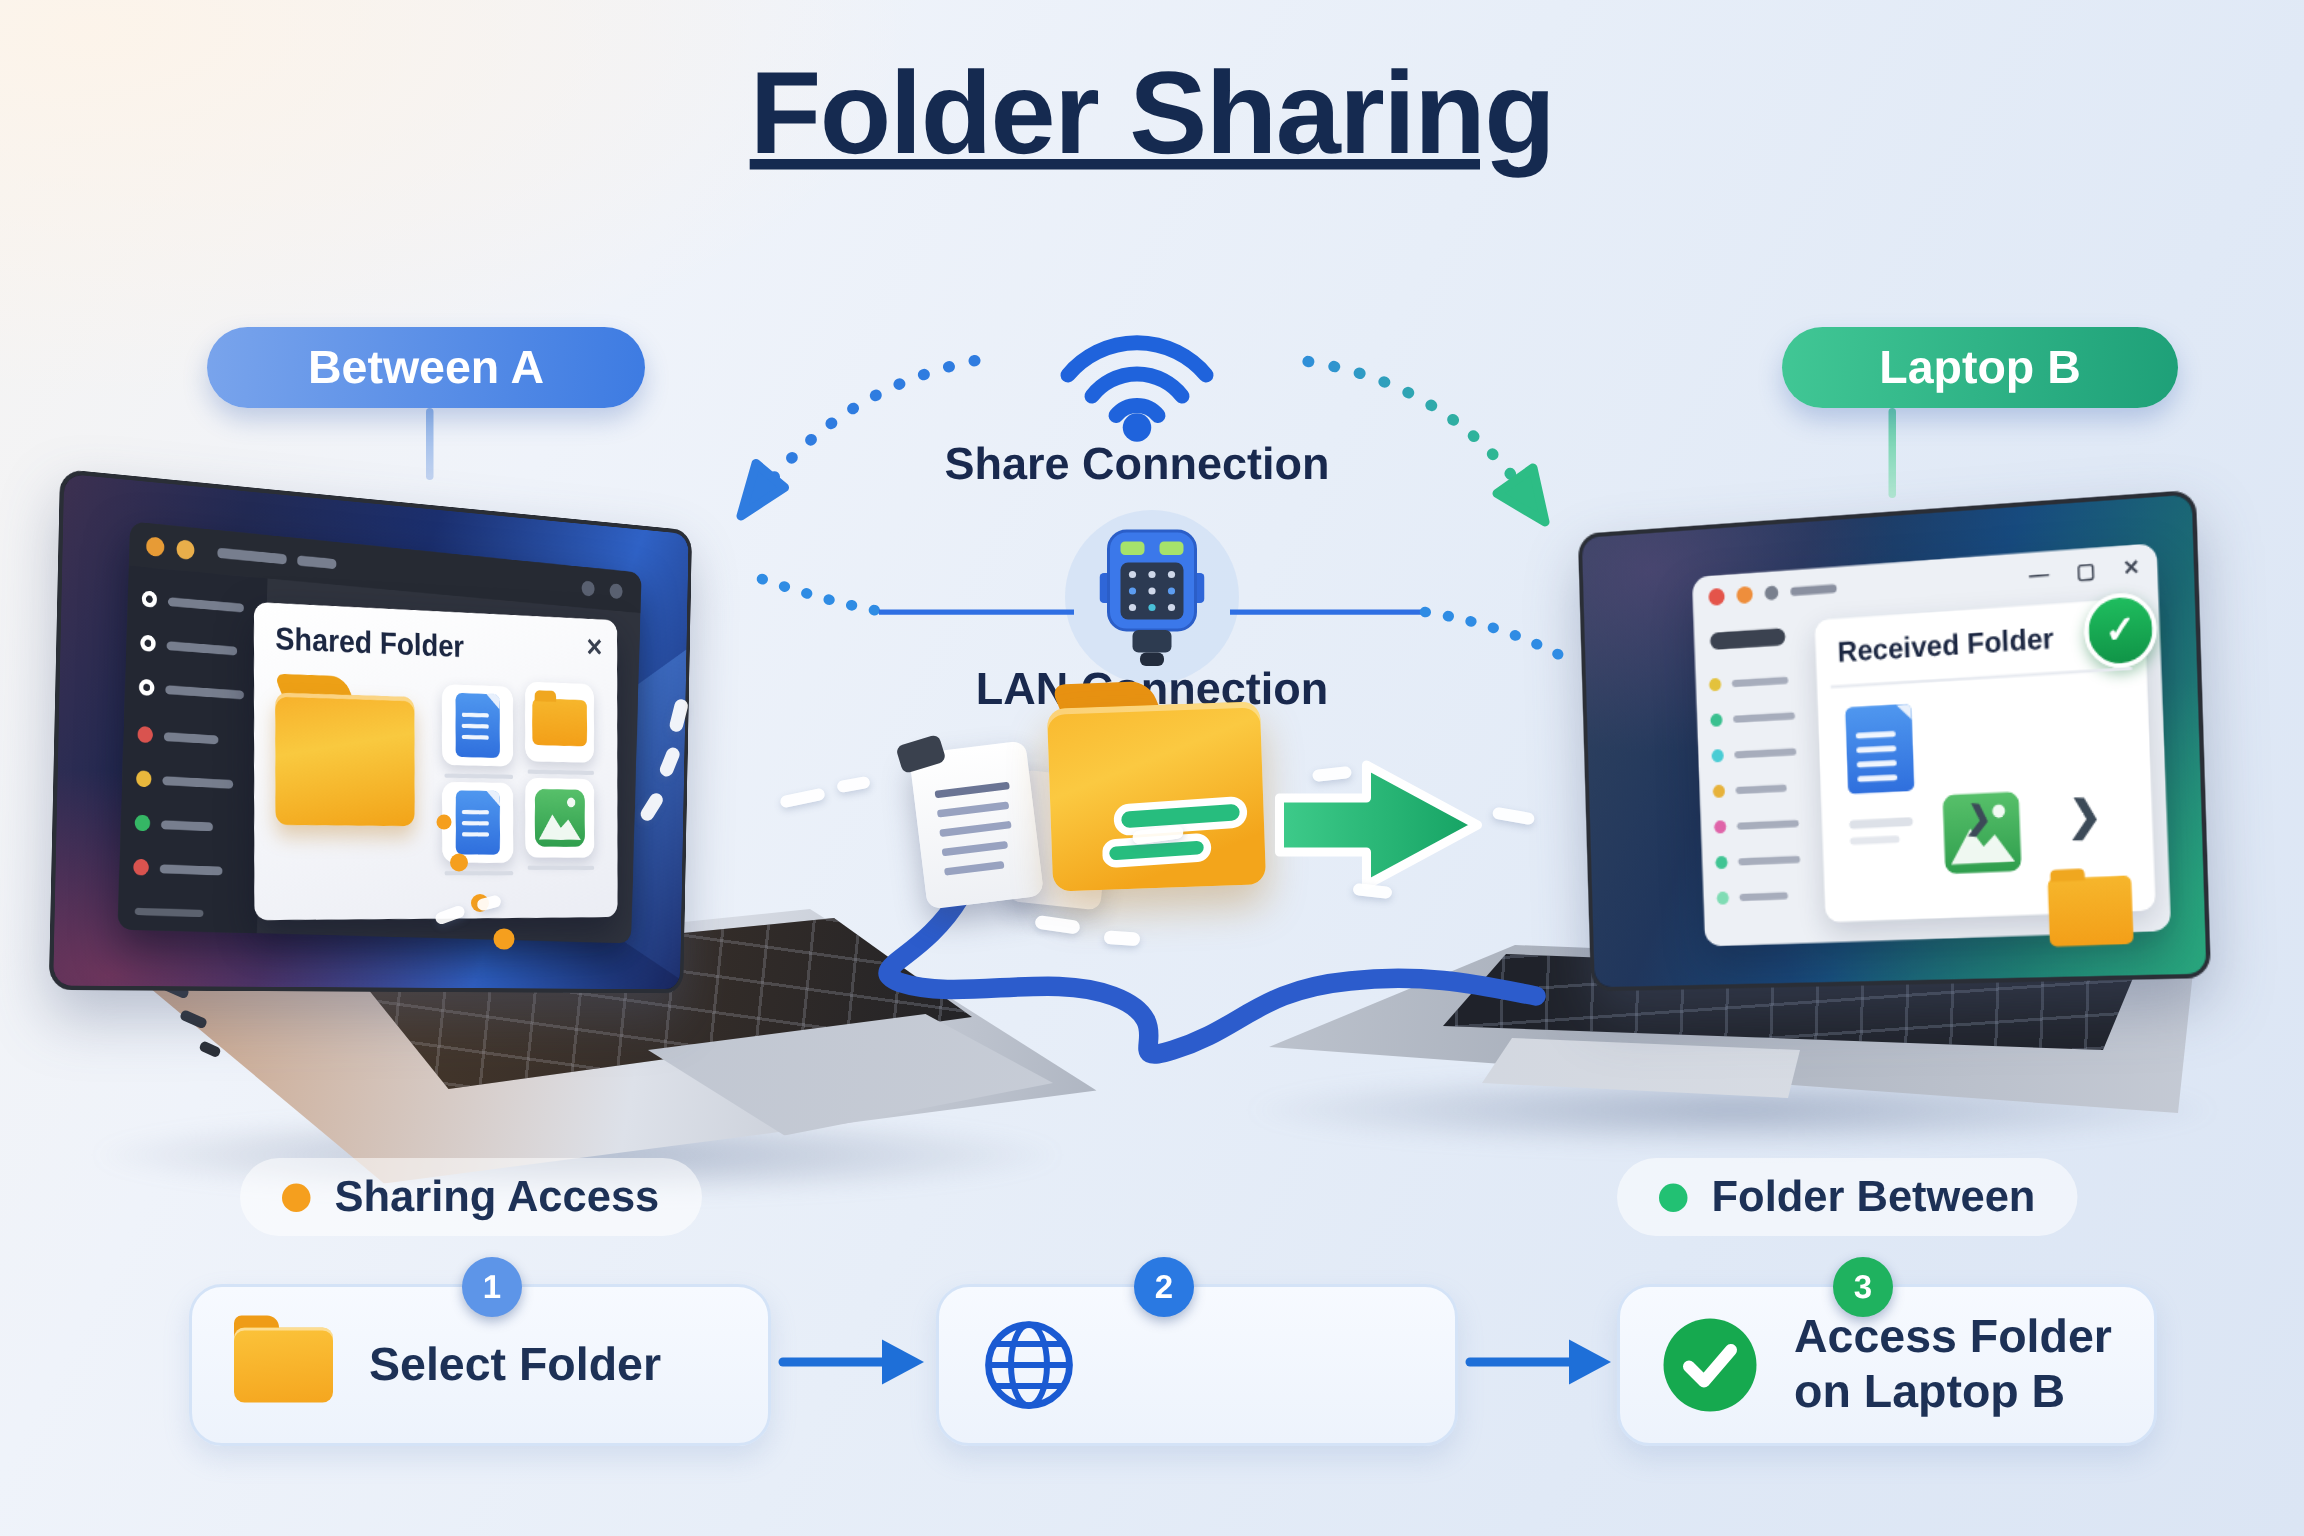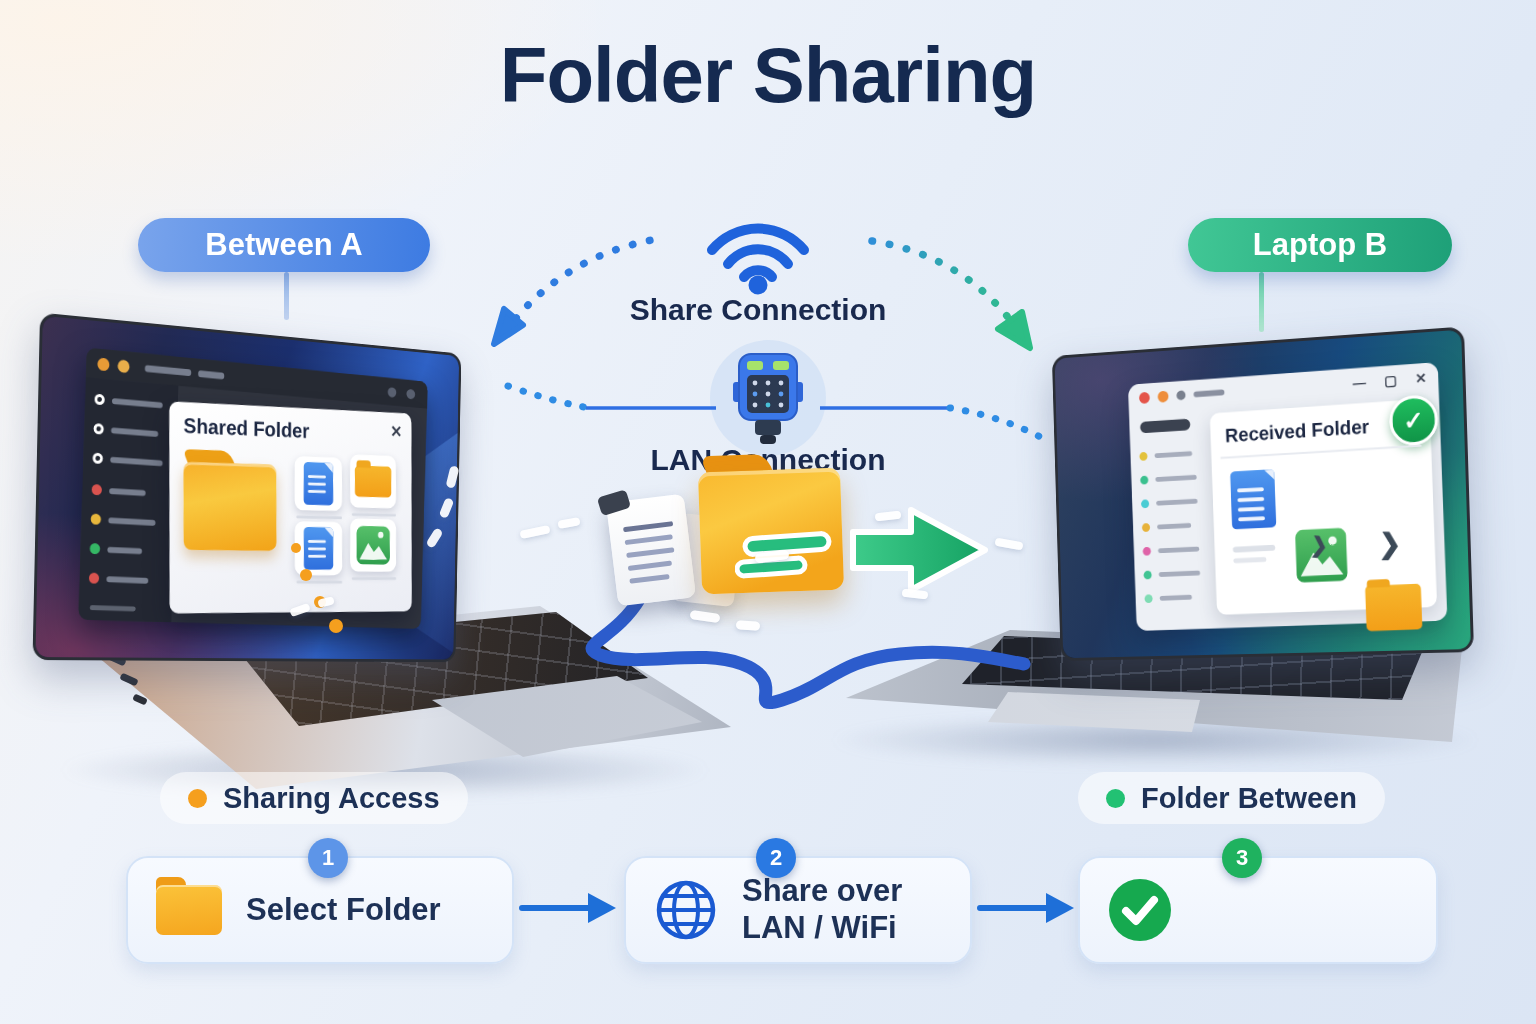--- a/index.html
+++ b/index.html
@@ -3,21 +3,21 @@
 <meta charset="utf-8">
 <style>
   html,body{margin:0;padding:0;background:#dfe7f4;}
   .canvas{position:relative;width:1536px;height:1024px;overflow:hidden;
     font-family:"Liberation Sans",sans-serif;
     background:
       radial-gradient(60% 40% at 4% 2%, rgba(253,244,233,.9), rgba(253,244,233,0) 60%),
       linear-gradient(118deg,#f6f4f2 0%,#eff3fa 25%,#e7eef8 50%,#e0e9f6 75%,#dbe5f4 100%);}
   .abs{position:absolute;}
   
-  .main-title{left:0;right:0;top:30px;text-align:center;font-size:78px;font-weight:800;color:#152a50;letter-spacing:-1px;}
+  .main-title{left:0;right:0;top:30px;text-align:center;font-size:78px;font-weight:800;color:#152a50;letter-spacing:-1px;text-decoration:underline;}
   .subtitle{left:0;right:0;top:124px;text-align:center;font-size:46px;font-weight:800;color:#1b2d52;}
   .subtitle .blue{color:#2b76e4}.subtitle .lblue{color:#2f9ce9}
   
   .badge{height:54px;border-radius:28px;color:#fff;font-size:31px;font-weight:800;display:flex;align-items:center;justify-content:center;box-shadow:0 8px 16px rgba(60,100,180,.28);}
   .badge-a{left:138px;top:218px;width:292px;background:linear-gradient(95deg,#79a4ec,#3d7be2);}
   .badge-b{left:1188px;top:218px;width:264px;background:linear-gradient(95deg,#41c795,#1ea078);}
   .stem{width:5px;border-radius:3px;}
   .stem-a{left:284px;top:272px;height:48px;background:linear-gradient(#8fb3e8,#c2d3f0);}
   .stem-b{left:1259px;top:272px;height:60px;background:linear-gradient(#5fcca6,#b2e7d2);}
   
@@ -398,30 +398,30 @@
     </div>
   </div>
   <div class="stepcard" style="left:624px;width:348px;">
     <svg width="64" height="64" viewBox="0 0 64 64">
       <circle cx="32" cy="32" r="27" fill="none" stroke="#1a5ad2" stroke-width="4.5"></circle>
       <ellipse cx="32" cy="32" rx="12" ry="27" fill="none" stroke="#1a5ad2" stroke-width="4"></ellipse>
       <line x1="5" y1="32" x2="59" y2="32" stroke="#1a5ad2" stroke-width="4"></line>
       <line x1="9" y1="18" x2="55" y2="18" stroke="#1a5ad2" stroke-width="4"></line>
       <line x1="9" y1="46" x2="55" y2="46" stroke="#1a5ad2" stroke-width="4"></line>
     </svg>
-    <div class="steptext">
-      <div>Share over</div>
-      <div class="step-line2">LAN / WiFi</div>
-    </div>
   </div>
   <div class="stepcard" style="left:1078px;width:360px;">
     <svg width="64" height="64" viewBox="0 0 64 64">
       <circle cx="32" cy="32" r="31" fill="#16a94f"></circle>
       <path d="M18 33 L28 43 L46 22" fill="none" stroke="#fff" stroke-width="8" stroke-linecap="round" stroke-linejoin="round"></path>
     </svg>
+    <div class="steptext">
+      <div>Access Folder</div>
+      <div class="step-line2">on Laptop B</div>
+    </div>
   </div>
 
   <div class="stepnum" style="left:308px;top:838px;background:#5d95e8;">1</div>
   <div class="stepnum" style="left:756px;top:838px;background:#2a79e2;">2</div>
   <div class="stepnum" style="left:1222px;top:838px;background:#1fb25f;">3</div>
 
   <svg class="overlay" width="1536" height="1024" viewBox="0 0 1536 1024">
     <line x1="522" y1="908" x2="588" y2="908" stroke="#1e6fd8" stroke-width="6" stroke-linecap="round"></line>
     <path d="M588 893 L616 908 L588 923 Z" fill="#1e6fd8"></path>
     <line x1="980" y1="908" x2="1046" y2="908" stroke="#1e6fd8" stroke-width="6" stroke-linecap="round"></line>

